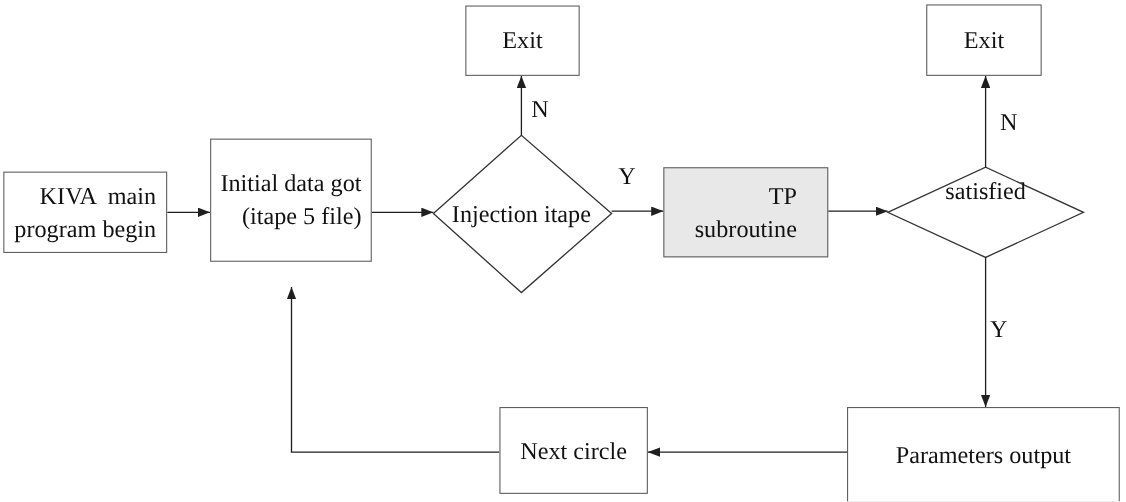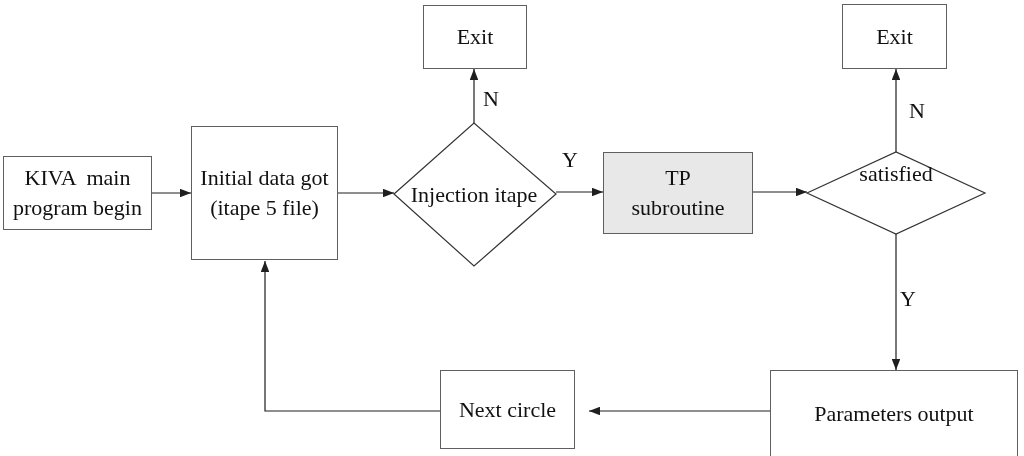--- a/index.html
+++ b/index.html
@@ -21,21 +21,21 @@
     left: 0;
     top: 0;
     z-index: 1;
   }
   .node {
     position: absolute;
     z-index: 2;
     display: flex;
     align-items: center;
     justify-content: center;
-    text-align: center;
+    text-align: right;
     background: #ffffff;
     border: 1.4px solid #5f5f5f;
     box-sizing: border-box;
   }
   .node .box-label {
     font-size: 22px;
     line-height: 1.35;
     white-space: pre-wrap;
   }
   .node.shaded {
@@ -79,39 +79,39 @@
     <line x1="896" y1="234" x2="896" y2="370" stroke="#1f1f1f" stroke-width="1.2" marker-end="url(#arrow)"></line>
     <line x1="770" y1="411" x2="589" y2="411" stroke="#1f1f1f" stroke-width="1.2" marker-end="url(#arrow)"></line>
     <polyline points="454,411 265,411 265,261" fill="none" stroke="#1f1f1f" stroke-width="1.2" marker-end="url(#arrow)"></polyline>
   </svg>
 
   <div class="node" style="left:3px; top:156px; width:149px; height:74px;">
     <span class="box-label">KIVA  main
 program begin</span>
   </div>
 
-  <div class="node" style="left:191px; top:126px; width:147px; height:134px;">
+  <div class="node" style="left:191px; top:126px; width:147px; height:112px;">
     <span class="box-label">Initial data got
 (itape 5 file)</span>
   </div>
 
   <div class="node" style="left:423px; top:5px; width:104px; height:64px;">
     <span class="box-label">Exit</span>
   </div>
 
   <div class="node shaded" style="left:603px; top:152px; width:150px; height:82px;">
     <span class="box-label">TP
 subroutine</span>
   </div>
 
   <div class="node" style="left:842px; top:4px; width:105px; height:65px;">
     <span class="box-label">Exit</span>
   </div>
 
-  <div class="node" style="left:440px; top:370px; width:135px; height:79px;">
+  <div class="node" style="left:454px; top:370px; width:135px; height:79px;">
     <span class="box-label">Next circle</span>
   </div>
 
   <div class="node" style="left:770px; top:370px; width:248px; height:87px;">
     <span class="box-label">Parameters output</span>
   </div>
 
   <div class="diamond-label" style="left:474px; top:195px;">Injection itape</div>
   <div class="diamond-label" style="left:896px; top:174px;">satisfied</div>
 

